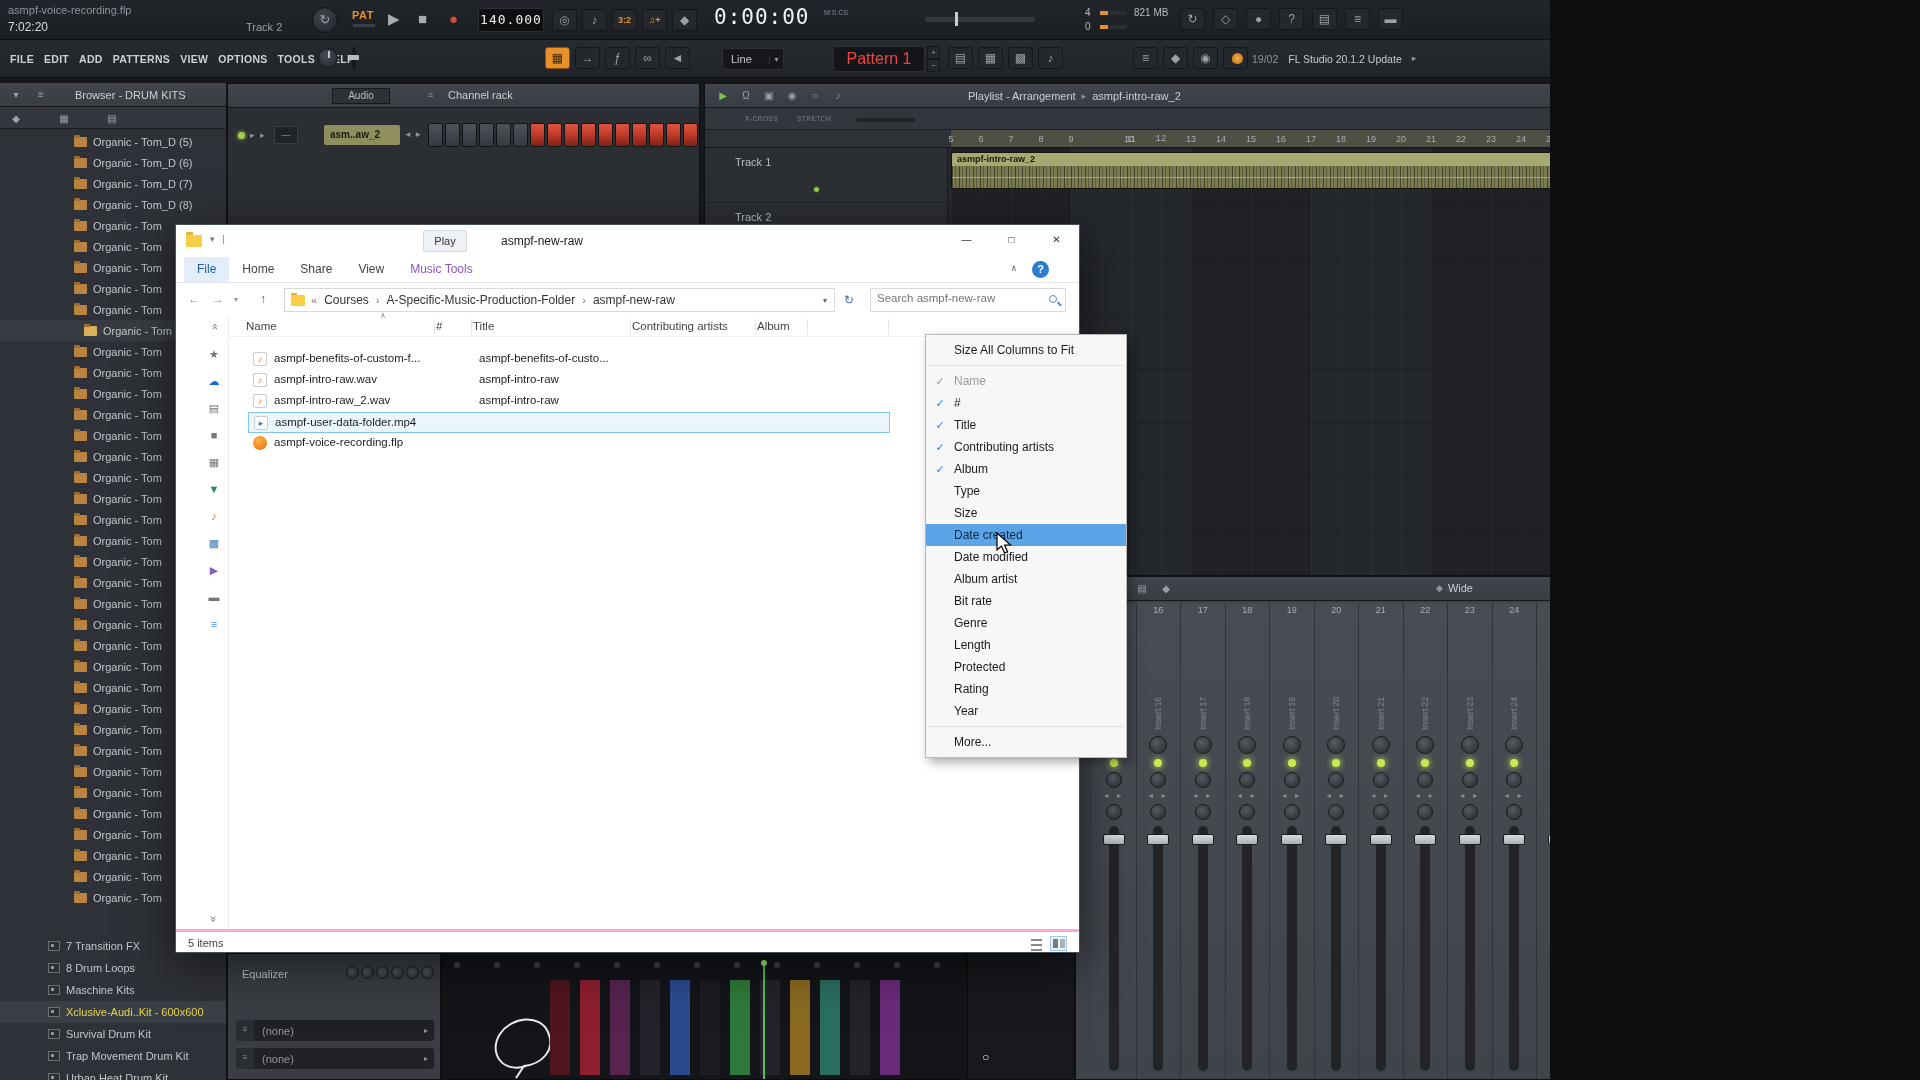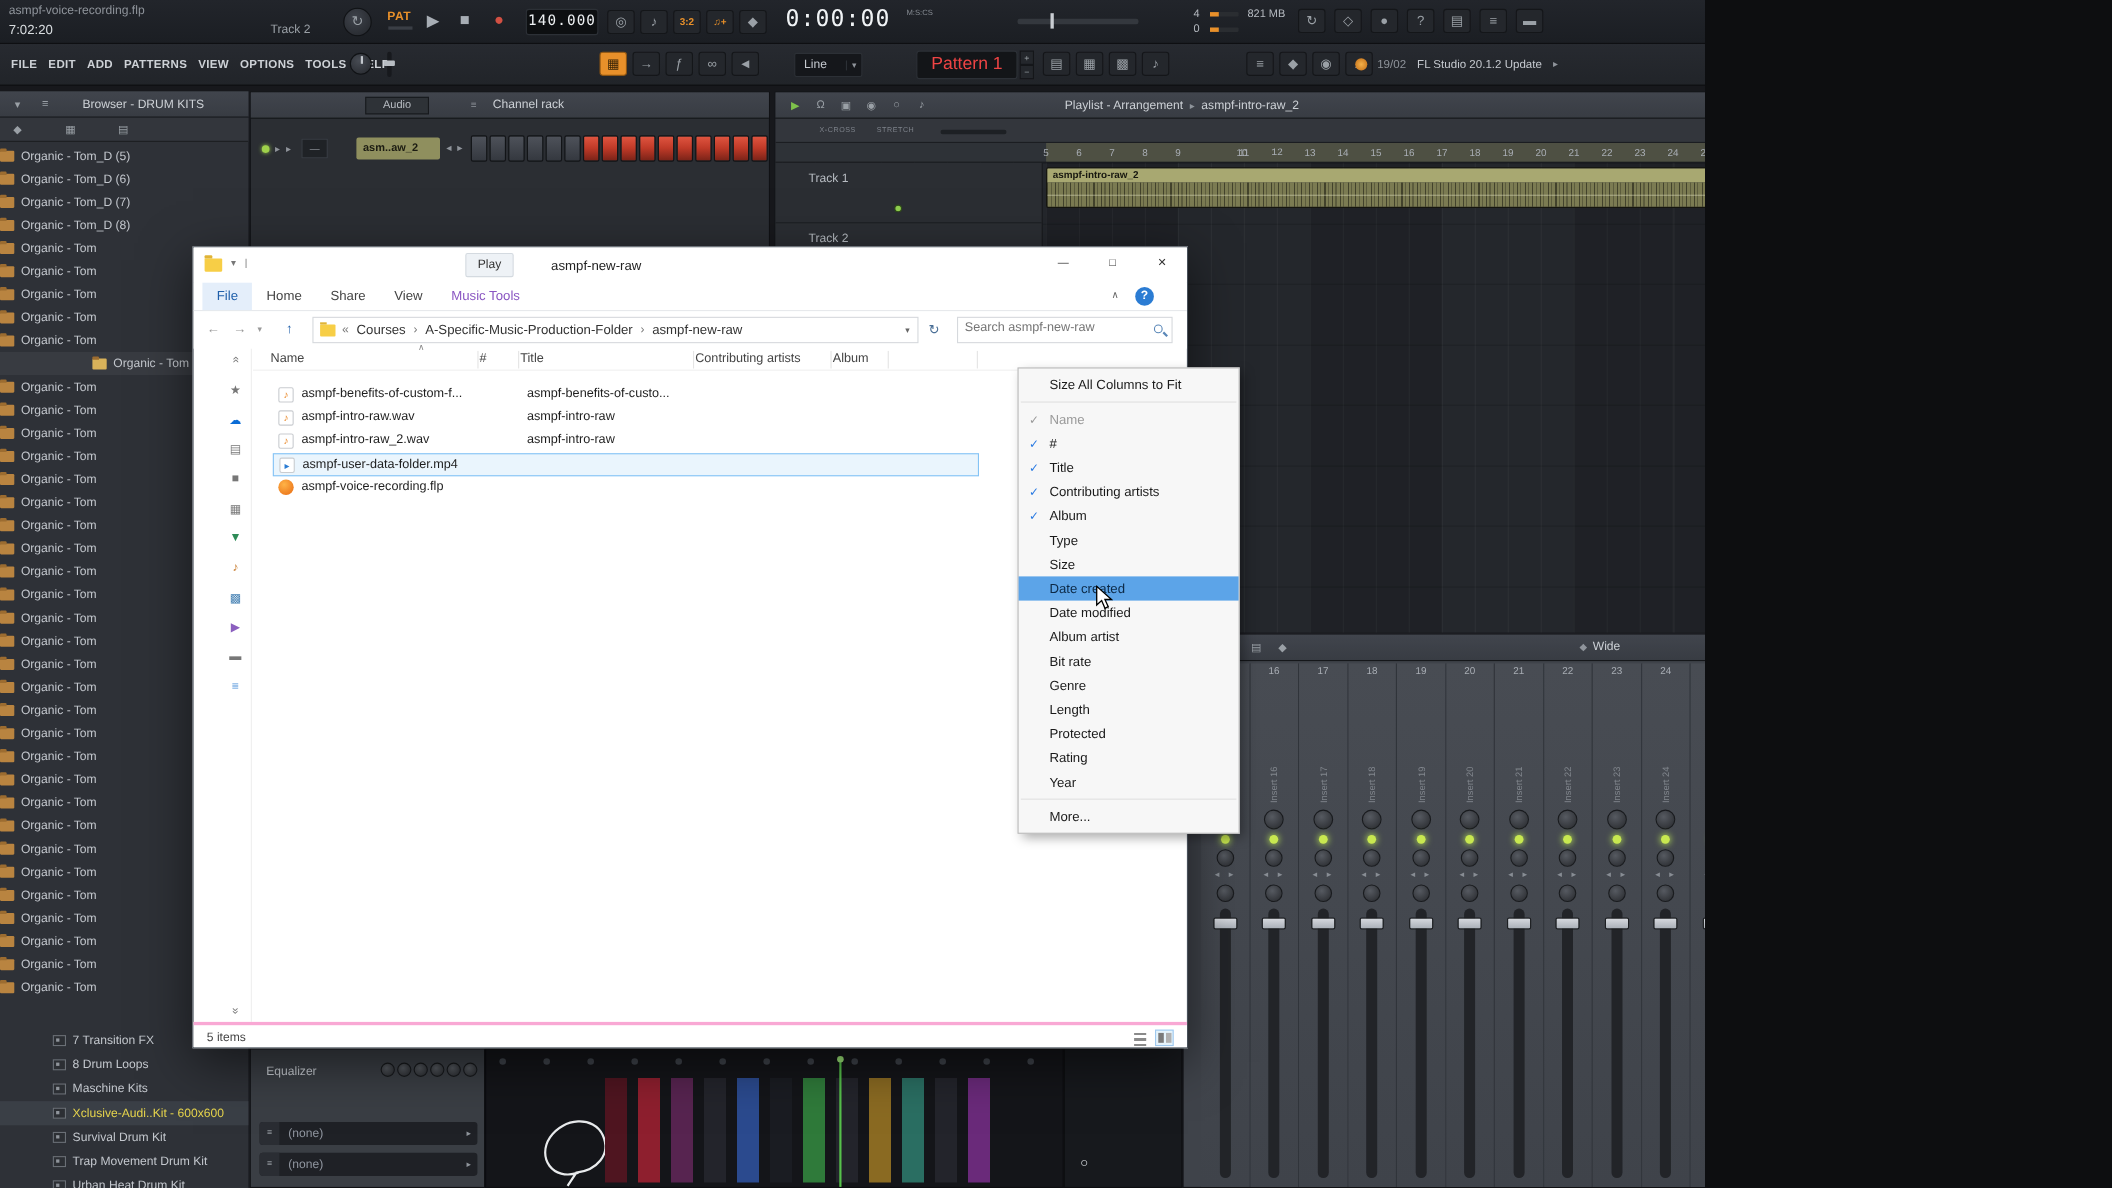--- a/index.html
+++ b/index.html
@@ -53,21 +53,21 @@
 
 
 .panel-hdr{position:absolute;left:0;top:0;width:100%;height:24px;background:linear-gradient(#41454d,#383c43);border-bottom:1px solid #15171a;display:flex;align-items:center}
 .ph-title{font-size:11px;color:#ccd0d5}
 .ph-dim{font-size:9px;color:#8f949b}
 
 
 .browser{position:absolute;left:0;top:83px;width:227px;height:997px;background:#2e3137;border-right:1px solid #101114;overflow:hidden}
 .br-toolbar{position:absolute;left:0;top:24px;width:100%;height:22px;background:#33363c;border-bottom:1px solid #1b1d21}
 .br-list{position:absolute;left:0;top:48px;width:100%}
-.br-item{height:21px;display:flex;align-items:center;}
+.br-item{height:21px;display:flex;align-items:center;padding-left:74px}
 .br-item.open{padding-left:84px;background:rgba(255,255,255,.05)}
 .br-ficon{width:13px;height:10px;background:#b98440;border-radius:1px;position:relative;margin-right:6px;flex:none}
 .br-ficon:before{content:"";position:absolute;left:0;top:-2px;width:6px;height:3px;background:#9c6c30;border-radius:1px 1px 0 0}
 .br-item.open .br-ficon{background:#d8b25a}
 .br-label{font-size:11px;color:#c3c7cd;white-space:nowrap}
 .br-kits{position:absolute;left:0;top:852px;width:100%}
 .kit-row{height:22px;display:flex;align-items:center;padding-left:48px}
 .kit-row.hl{background:#3a3f46}
 .kit-row.hl .br-label{color:#e6d44c}
 .kit-icon{width:12px;height:10px;border:1px solid #6a6f76;background:#2c2f34;margin-right:6px;flex:none;position:relative}

